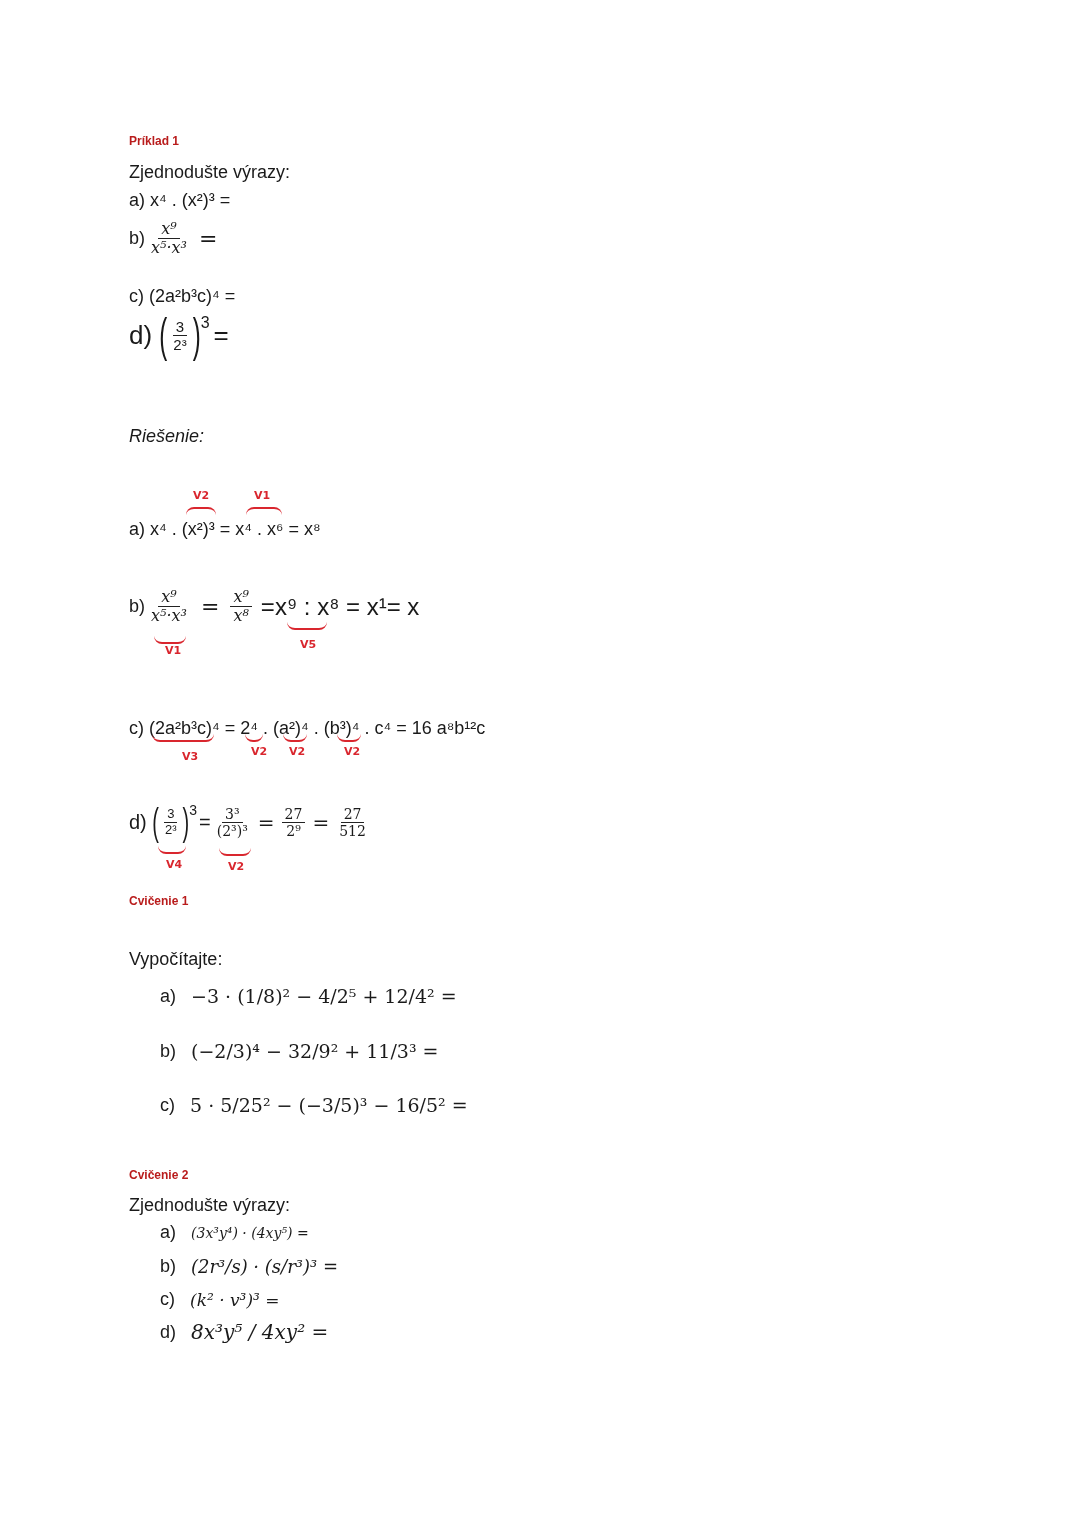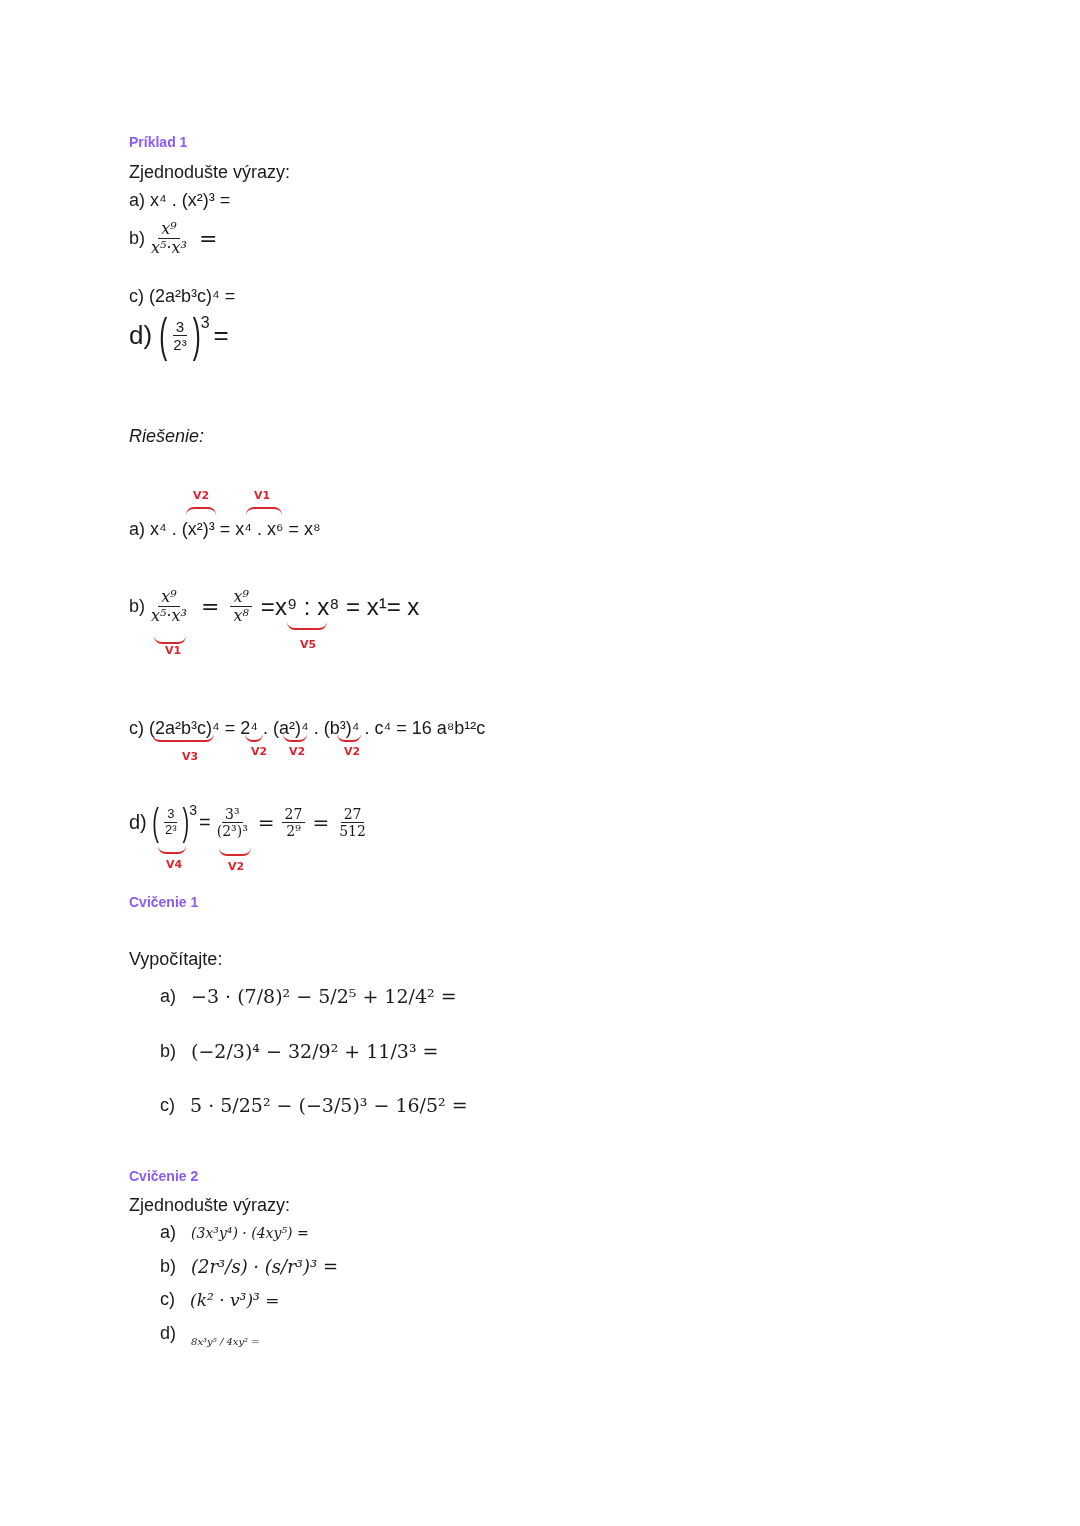--- a/index.html
+++ b/index.html
@@ -1,19 +1,19 @@
 <!DOCTYPE html>
 <html><head>
 <meta charset="utf-8">
 <style>
   html, body { margin:0; padding:0; background:#ffffff; }
   body { width:1080px; height:1526px; position:relative; overflow:hidden;
          font-family:"Liberation Sans", sans-serif; color:#1a1a1a; }
   .abs { position:absolute; }
-  .h { color:#8b5cf6; font-weight:bold; font-size:14px; }
+  .h { color:#b91c1c; font-weight:bold; font-size:12px; }
   .t { font-size:18px; }
   .m { font-family:"DejaVu Serif", serif; font-style:italic; }
   .mu { font-family:"DejaVu Serif", serif; }
   .frac { display:inline-flex; flex-direction:column; align-items:center; vertical-align:middle; margin:0 3px; }
   .frac .n { border-bottom:1.3px solid #222; padding:0 3px; line-height:1.15; }
   .frac .d { padding:0 3px; line-height:1.15; }
   .paren { display:inline-block; vertical-align:middle; font-weight:200; transform:scaleY(1.9); }
   .row { display:flex; align-items:center; white-space:nowrap; }
   .red { color:#d9262e; font-family:"DejaVu Sans", sans-serif; font-weight:bold; font-size:11px; }
   .brace { position:absolute; border-bottom:2px solid #d9262e; border-radius:0 0 10px 10px; height:6px; }
@@ -118,21 +118,21 @@
 </div>
 <div class="brace" style="left:158px;top:846px;width:28px;"></div>
 <div class="abs red" style="left:166px;top:858px;">V4</div>
 <div class="brace" style="left:219px;top:848px;width:32px;"></div>
 <div class="abs red" style="left:228px;top:860px;">V2</div>
 
 <div class="abs h" style="left:129px;top:894px;">Cvičenie 1</div>
 <div class="abs t" style="left:129px;top:949px;">Vypočítajte:</div>
 <div class="abs t row" style="left:160px;top:985px;">
   <span>a)</span>&nbsp;&nbsp;&nbsp;
-  <span class="mu" style="font-size:19px;">−3 · (7/8)² − 5/2⁵ + 12/4² =</span>
+  <span class="mu" style="font-size:19px;">−3 · (1/8)² − 4/2⁵ + 12/4² =</span>
 </div>
 <div class="abs t row" style="left:160px;top:1040px;">
   <span>b)</span>&nbsp;&nbsp;&nbsp;
   <span class="mu" style="font-size:19px;">(−2/3)⁴ − 32/9² + 11/3³ =</span>
 </div>
 <div class="abs t row" style="left:160px;top:1094px;">
   <span>c)</span>&nbsp;&nbsp;&nbsp;
   <span class="mu" style="font-size:19px;">5 · 5/25² − (−3/5)³ − 16/5² =</span>
 </div>
 
@@ -145,14 +145,14 @@
 <div class="abs t row" style="left:160px;top:1256px;">
   <span>b)</span>&nbsp;&nbsp;&nbsp;
   <span class="m" style="font-size:18px;">(2r³/s) · (s/r³)³ =</span>
 </div>
 <div class="abs t row" style="left:160px;top:1289px;">
   <span>c)</span>&nbsp;&nbsp;&nbsp;
   <span class="m" style="font-size:17px;">(k² · v³)³ =</span>
 </div>
 <div class="abs t row" style="left:160px;top:1320px;">
   <span>d)</span>&nbsp;&nbsp;&nbsp;
-  <span class="m" style="font-size:10px;margin-top:16px;">8x³y⁵ / 4xy² =</span>
+  <span class="m" style="font-size:20px;">8x³y⁵ / 4xy² =</span>
 </div>
 
 </body></html>

